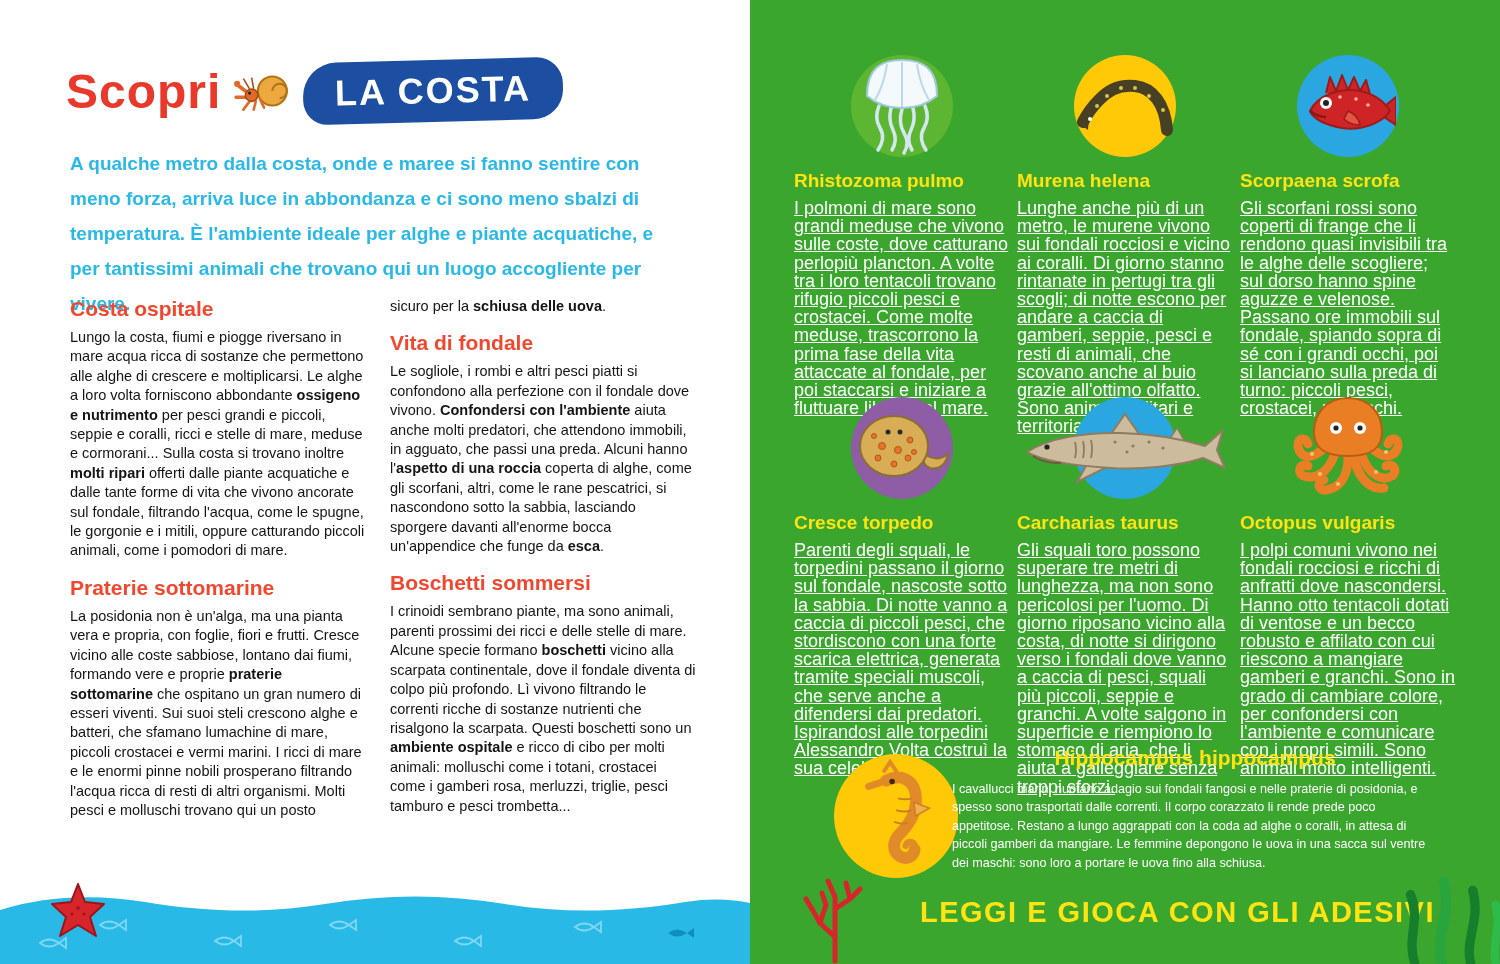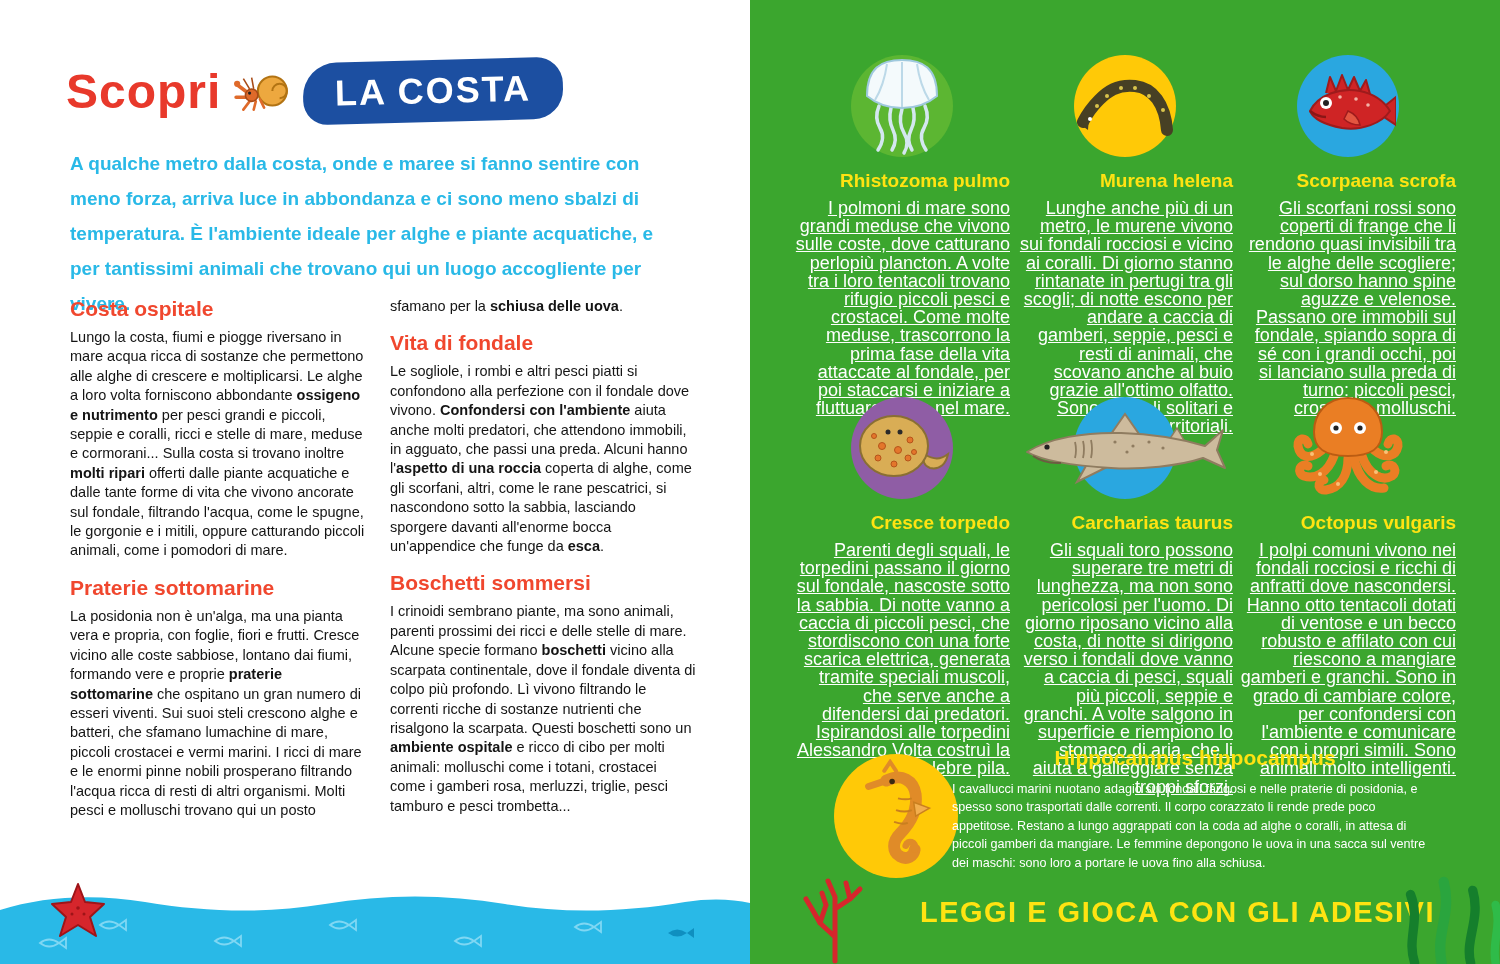--- a/index.html
+++ b/index.html
@@ -21,21 +21,21 @@
   .col2 { left:390px; width:306px; }
   .sec { margin-bottom:15px; }
   .sec h3 { color:#f0472e; font-size:21px; font-weight:bold; margin-bottom:7px; }
   .sec p { font-size:14.5px; line-height:19.4px; color:#141414; }
   .sec p b { font-weight:bold; }
 
   .wave-wrap { position:absolute; left:0; bottom:0; width:750px; height:86px; }
   .starfish { position:absolute; left:46px; top:882px; z-index:3; }
 
   
-  .entry { position:absolute; width:216px; text-align:right; }
+  .entry { position:absolute; width:216px; text-align:left; }
   .e1 { left:44px;  top:50px; }
   .e2 { left:267px; top:50px; }
   .e3 { left:490px; top:50px; }
   .e4 { left:44px;  top:392px; }
   .e5 { left:267px; top:392px; }
   .e6 { left:490px; top:392px; }
   .icon-wrap { position:relative; height:112px; margin-bottom:8px; }
   .circle { position:absolute; left:50%; top:50%; transform:translate(-50%,-50%);
             width:102px; height:102px; border-radius:50%; }
   .c-green  { background:#5cb632; }
@@ -88,21 +88,21 @@
       <p><span>Lungo la costa, fiumi e piogge riversano in mare acqua ricca di sostanze che permettono alle alghe di crescere e moltiplicarsi. Le alghe a loro volta forniscono abbondante </span><b>ossigeno e nutrimento</b><span> per pesci grandi e piccoli, seppie e coralli, ricci e stelle di mare, meduse e cormorani... Sulla costa si trovano inoltre </span><b>molti ripari</b><span> offerti dalle piante acquatiche e dalle tante forme di vita che vivono ancorate sul fondale, filtrando l'acqua, come le spugne, le gorgonie e i mitili, oppure catturando piccoli animali, come i pomodori di mare.</span></p>
     </div>
     <div class="sec">
       <h3>Praterie sottomarine</h3>
       <p><span>La posidonia non è un'alga, ma una pianta vera e propria, con foglie, fiori e frutti. Cresce vicino alle coste sabbiose, lontano dai fiumi, formando vere e proprie </span><b>praterie sottomarine</b><span> che ospitano un gran numero di esseri viventi. Sui suoi steli crescono alghe e batteri, che sfamano lumachine di mare, piccoli crostacei e vermi marini. I ricci di mare e le enormi pinne nobili prosperano filtrando l'acqua ricca di resti di altri organismi. Molti pesci e molluschi trovano qui un posto</span></p>
     </div>
   </div>
 
   <div class="col col2">
     <div class="sec">
-      <p><span>sfamano per la </span><b>schiusa delle uova</b><span>.</span></p>
+      <p><span>sicuro per la </span><b>schiusa delle uova</b><span>.</span></p>
     </div>
     <div class="sec">
       <h3>Vita di fondale</h3>
       <p><span>Le sogliole, i rombi e altri pesci piatti si confondono alla perfezione con il fondale dove vivono. </span><b>Confondersi con l'ambiente</b><span> aiuta anche molti predatori, che attendono immobili, in agguato, che passi una preda. Alcuni hanno l'</span><b>aspetto di una roccia</b><span> coperta di alghe, come gli scorfani, altri, come le rane pescatrici, si nascondono sotto la sabbia, lasciando sporgere davanti all'enorme bocca un'appendice che funge da </span><b>esca</b><span>.</span></p>
     </div>
     <div class="sec">
       <h3>Boschetti sommersi</h3>
       <p><span>I crinoidi sembrano piante, ma sono animali, parenti prossimi dei ricci e delle stelle di mare. Alcune specie formano </span><b>boschetti</b><span> vicino alla scarpata continentale, dove il fondale diventa di colpo più profondo. Lì vivono filtrando le correnti ricche di sostanze nutrienti che risalgono la scarpata. Questi boschetti sono un </span><b>ambiente ospitale</b><span> e ricco di cibo per molti animali: molluschi come i totani, crostacei come i gamberi rosa, merluzzi, triglie, pesci tamburo e pesci trombetta...</span></p>
     </div>
   </div>

